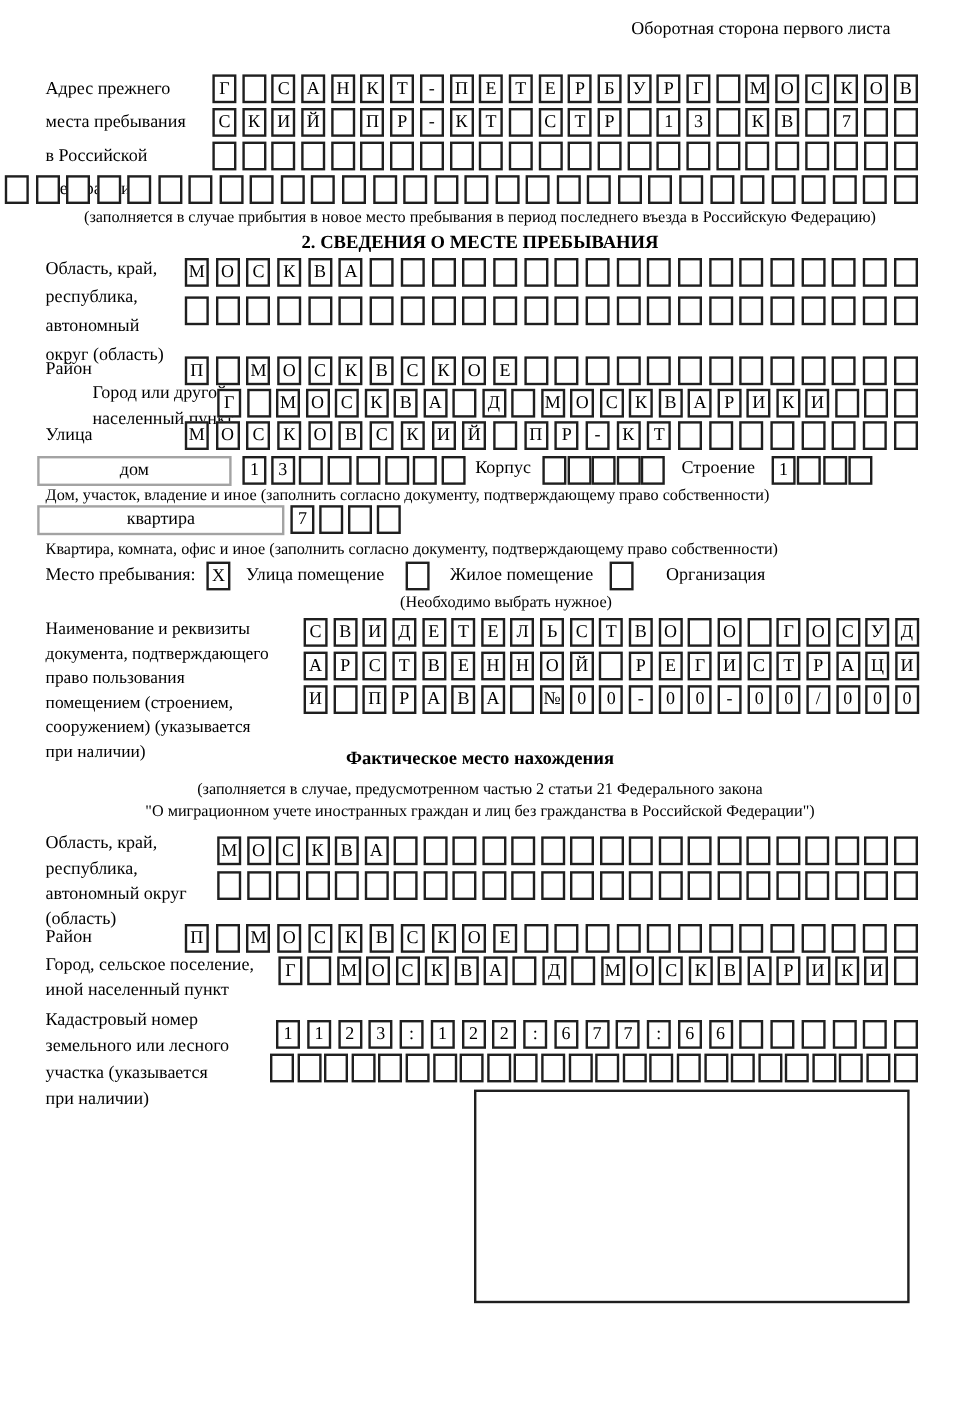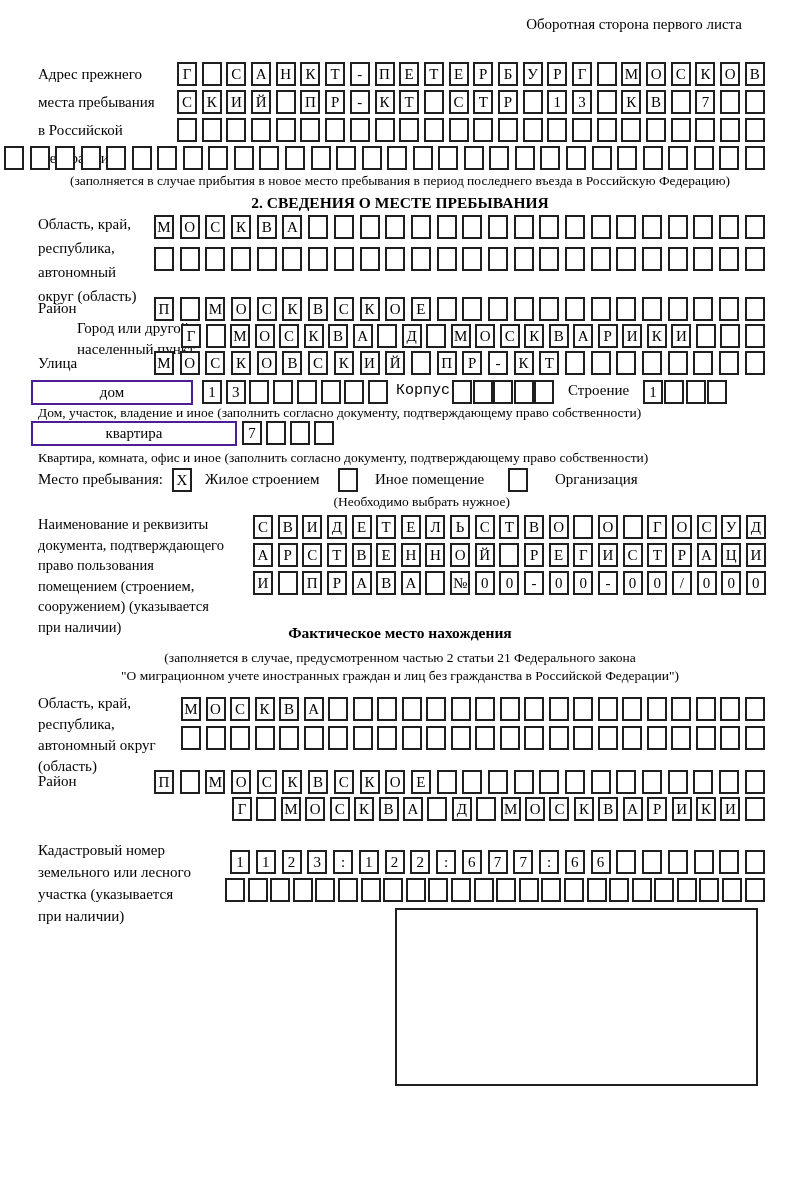--- a/index.html
+++ b/index.html
@@ -9,21 +9,21 @@
   .lbl{font-size:15px;white-space:pre-line;}
   .lh28{line-height:28px;} .lh24{line-height:24px;} .lh22{line-height:22px;}
   .lh21{line-height:21px;} .lh205{line-height:20.5px;font-size:14.5px;}
   .note{font-size:13.5px;}
   .center{left:0;width:800px;text-align:center;}
   .bold{font-weight:bold;}
   .boxrow{display:flex;justify-content:space-between;height:25px;}
   .cell{flex:0 0 auto;width:20px;height:24px;border:2px solid #1f1f1f;box-sizing:border-box;
         display:flex;align-items:center;justify-content:center;
         font-size:15px;line-height:1;background:#fff;}
-  .bigbox{border:2px solid #4c1d95;box-sizing:border-box;height:25px;display:flex;
+  .bigbox{border:2px solid #a3a3a3;box-sizing:border-box;height:25px;display:flex;
           align-items:center;justify-content:center;font-size:15px;background:#fff;}
   .stampbox{border:2px solid #1f1f1f;box-sizing:border-box;background:#fff;}
 </style>
 </head>
 <body>
 
 <div class="sheet">
 
   <div class="abs" style="left:0;top:16px;width:742px;text-align:right;font-size:15px;">Оборотная сторона первого листа</div>
 
@@ -291,21 +291,21 @@
   <div class="abs boxrow" style="left:202px;top:380px;width:186px;">
       <span class="cell">1</span>
       <span class="cell">3</span>
       <span class="cell"></span>
       <span class="cell"></span>
       <span class="cell"></span>
       <span class="cell"></span>
       <span class="cell"></span>
       <span class="cell"></span>
     </div>
-  <div class="abs lbl" style="left:396px;top:382px;font-family:Liberation Mono, monospace;">Корпус</div>
+  <div class="abs lbl" style="left:396px;top:382px;">Корпус</div>
   <div class="abs boxrow" style="left:452px;top:380px;width:102px;">
       <span class="cell"></span>
       <span class="cell"></span>
       <span class="cell"></span>
       <span class="cell"></span>
       <span class="cell"></span>
     </div>
   <div class="abs lbl" style="left:568px;top:382px;">Строение</div>
   <div class="abs boxrow" style="left:643px;top:380px;width:84px;">
       <span class="cell">1</span>
@@ -319,23 +319,23 @@
   <div class="abs boxrow" style="left:242px;top:421px;width:92px;">
       <span class="cell">7</span>
       <span class="cell"></span>
       <span class="cell"></span>
       <span class="cell"></span>
     </div>
   <div class="abs note" style="left:38px;top:450px;">Квартира, комната, офис и иное (заполнить согласно документу, подтверждающему право собственности)</div>
 
   <div class="abs lbl" style="left:38px;top:471px;">Место пребывания:</div>
   <div class="abs cell" style="left:172px;top:468px;">X</div>
-  <div class="abs lbl" style="left:205px;top:471px;">Жилое строением</div>
+  <div class="abs lbl" style="left:205px;top:471px;">Улица помещение</div>
   <div class="abs cell" style="left:338px;top:468px;"></div>
-  <div class="abs lbl" style="left:375px;top:471px;">Иное помещение</div>
+  <div class="abs lbl" style="left:375px;top:471px;">Жилое помещение</div>
   <div class="abs cell" style="left:508px;top:468px;"></div>
   <div class="abs lbl" style="left:555px;top:471px;">Организация</div>
   <div class="abs note" style="left:160px;top:494px;width:350px;text-align:right;">(Необходимо выбрать нужное)</div>
 
   <div class="abs lbl lh205" style="left:38px;top:514px;">Наименование и реквизиты
 документа, подтверждающего
 право пользования
 помещением (строением,
 сооружением) (указывается
 при наличии)</div>
@@ -491,20 +491,22 @@
       <span class="cell"></span>
       <span class="cell"></span>
       <span class="cell"></span>
       <span class="cell"></span>
       <span class="cell"></span>
       <span class="cell"></span>
       <span class="cell"></span>
       <span class="cell"></span>
     </div>
 
+  <div class="abs lbl lh21" style="left:38px;top:794px;">Город, сельское поселение,
+иной населенный пункт</div>
   <div class="abs boxrow" style="left:232px;top:797px;width:533px;">
       <span class="cell">Г</span>
       <span class="cell"></span>
       <span class="cell">М</span>
       <span class="cell">О</span>
       <span class="cell">С</span>
       <span class="cell">К</span>
       <span class="cell">В</span>
       <span class="cell">А</span>
       <span class="cell"></span>

